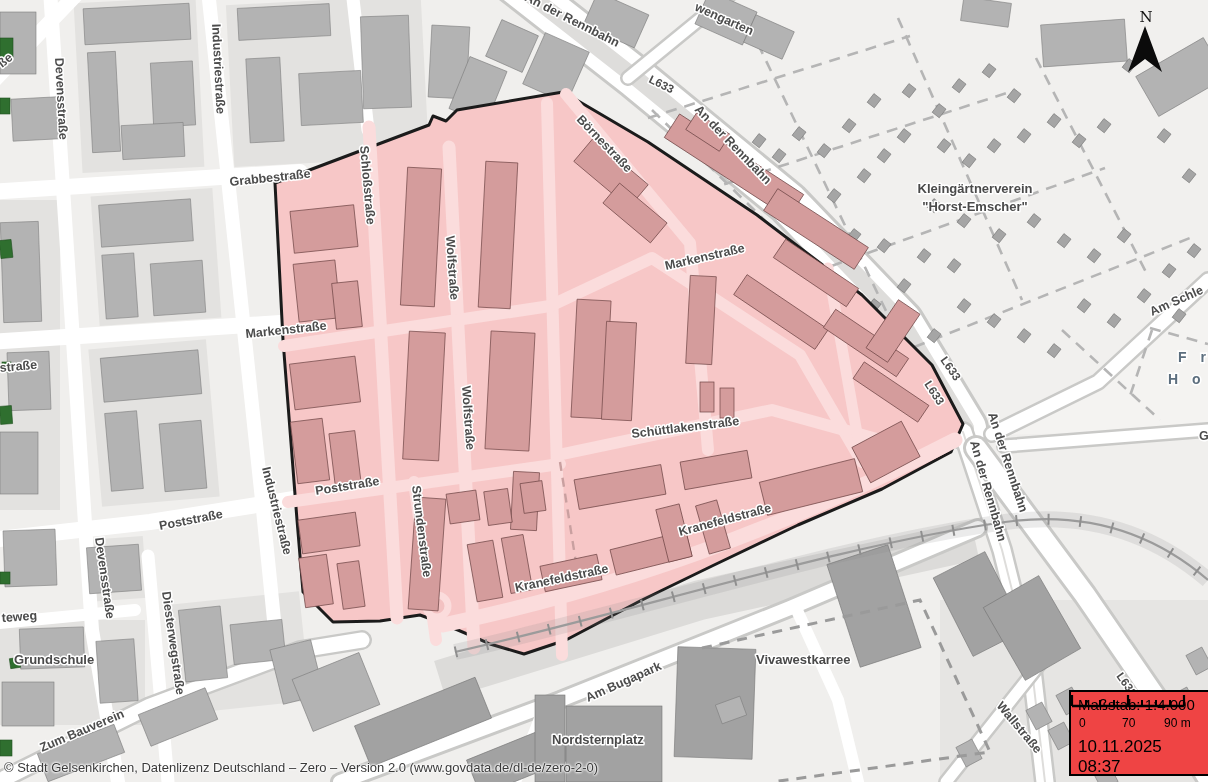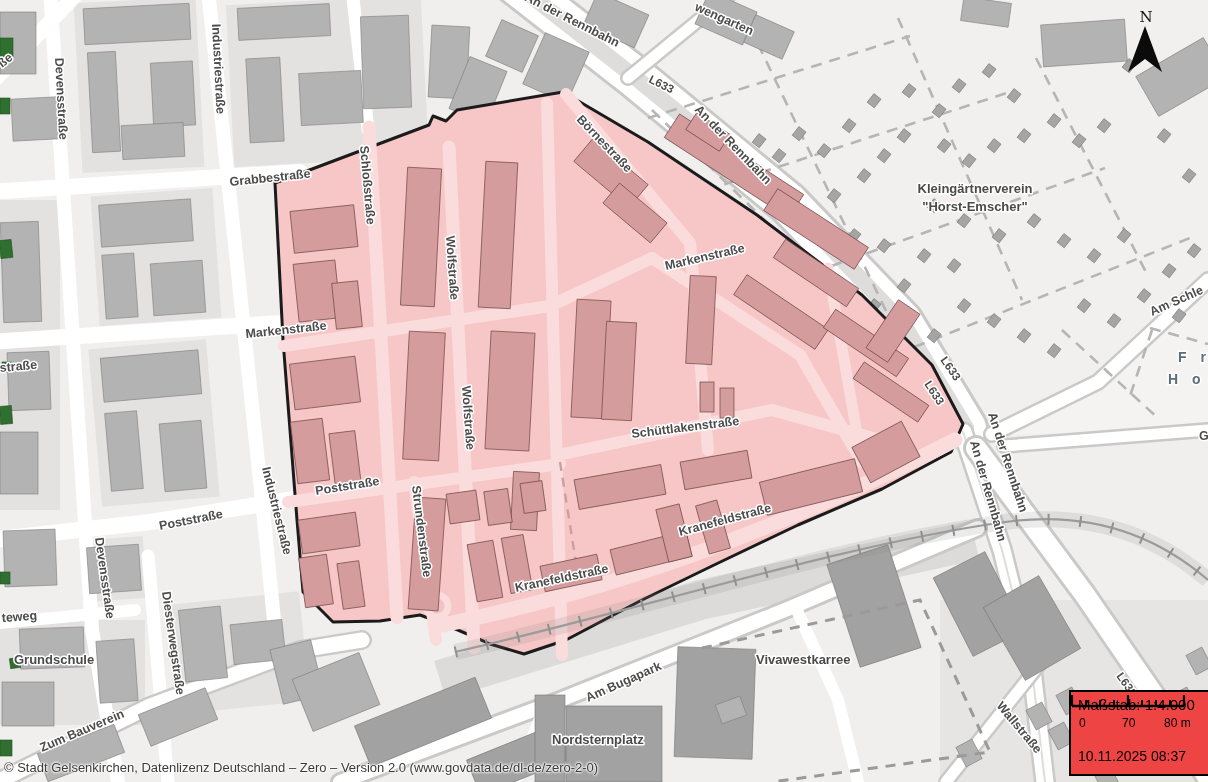--- a/index.html
+++ b/index.html
@@ -22,21 +22,21 @@
   .lblarea{font:bold 13px "Liberation Sans",sans-serif;fill:#4a4a4a;stroke:#ffffff;stroke-width:3px;paint-order:stroke;stroke-linejoin:round}
   .lblsp{font:bold 14px "Liberation Sans",sans-serif;fill:#5c6e7e;letter-spacing:5px;stroke:#ffffff;stroke-width:3px;paint-order:stroke}
   .north-n{font:15px "DejaVu Serif",serif;fill:#111;text-anchor:middle}
   
   .scale-panel{position:absolute;left:1069px;top:690px;width:147px;height:86px;background:#ef4444;border:2px solid #000;box-sizing:border-box;padding:4px 7px 3px 7px;}
   .scale-title{font-size:15px;color:#000;}
   .scale-ticks{position:relative;height:14px;font-size:12px;color:#000;margin-top:3px;}
   .scale-ticks span{position:absolute;top:0;}
   .scale-ticks .t0{left:1px}.scale-ticks .t40{left:44px}.scale-ticks .t80{left:86px}
   .scale-bar{display:block;margin-top:1px;}
-  .scale-date{font-size:14px;color:#000;margin-top:18px;}
+  .scale-date{font-size:17px;color:#000;margin-top:7px;}
   .attribution{position:absolute;left:4px;top:760px;font-size:13px;color:#3a3a3a;white-space:nowrap;
     text-shadow:0 0 2px #fff,0 0 2px #fff,0 0 3px #fff,0 0 3px #fff;text-align:center;}
 </style>
 </head>
 <body>
 
 <div class="map-wrap">
 <svg width="1208" height="782" viewBox="0 0 1208 782">
 
   <g>
@@ -370,21 +370,21 @@
     <text class="north-n" x="1146" y="22">N</text>
     <path d="M 1145,26 L 1162,72 L 1145,59 L 1128,72 Z" fill="#0b0b0b"></path>
   </g>
 </svg>
 
 <div class="scale-panel">
   <div class="scale-title">Maßstab: 1:4.000</div>
   <div class="scale-ticks">
     <span class="t0">0</span>
     <span class="t40">70</span>
-    <span class="t80">80 m</span>
+    <span class="t80">90 m</span>
   </div>
   <svg class="scale-bar" width="118" height="15">
     <line x1="1" y1="13" x2="113" y2="13" stroke="#000" stroke-width="2.4"></line>
     <line x1="1" y1="2" x2="1" y2="13" stroke="#000" stroke-width="2.2"></line>
     <line x1="15" y1="7" x2="15" y2="13" stroke="#000" stroke-width="2"></line>
     <line x1="29" y1="7" x2="29" y2="13" stroke="#000" stroke-width="2"></line>
     <line x1="43" y1="7" x2="43" y2="13" stroke="#000" stroke-width="2"></line>
     <line x1="57" y1="2" x2="57" y2="13" stroke="#000" stroke-width="2.2"></line>
     <line x1="71" y1="7" x2="71" y2="13" stroke="#000" stroke-width="2"></line>
     <line x1="85" y1="7" x2="85" y2="13" stroke="#000" stroke-width="2"></line>

